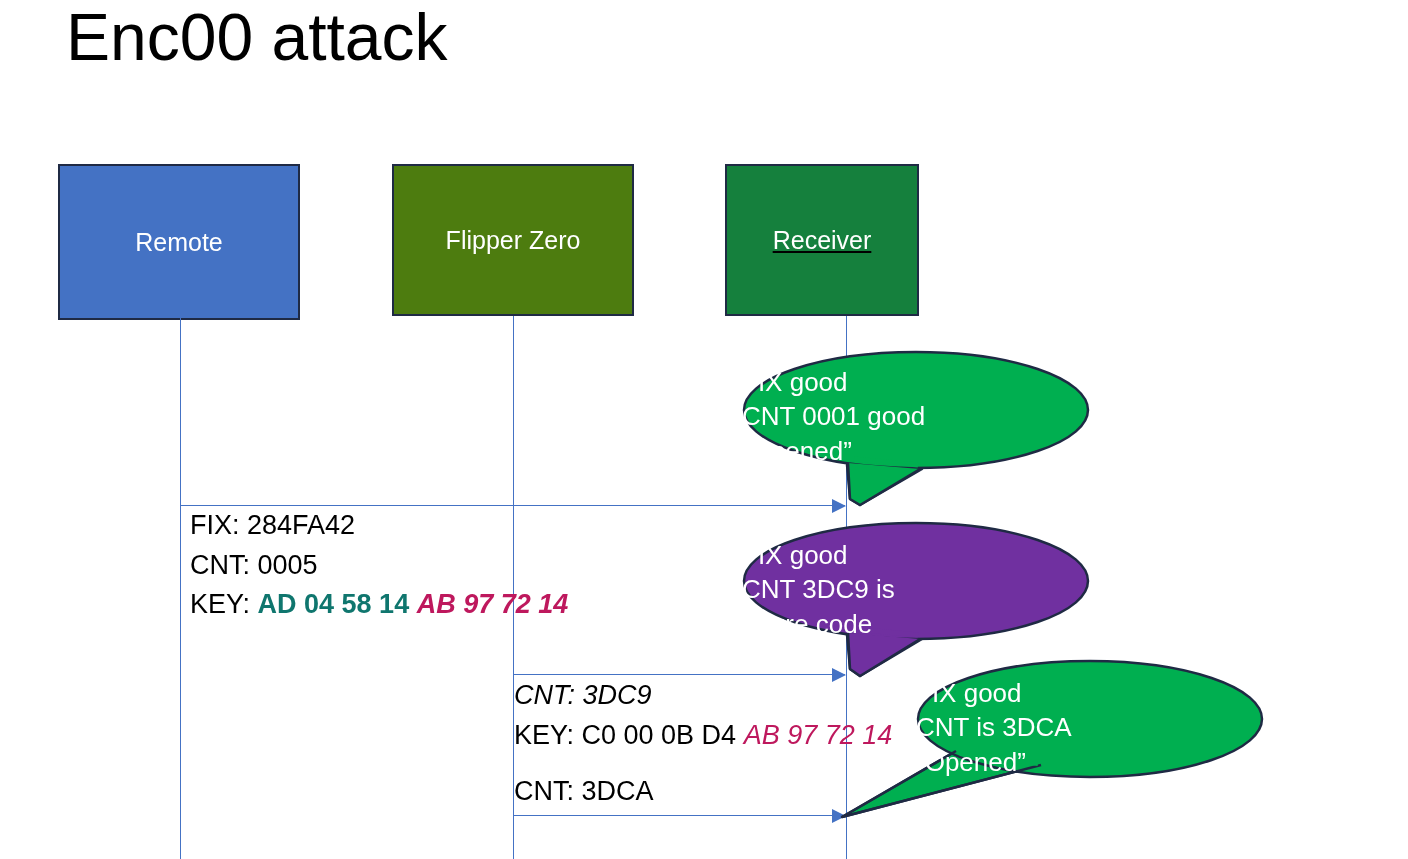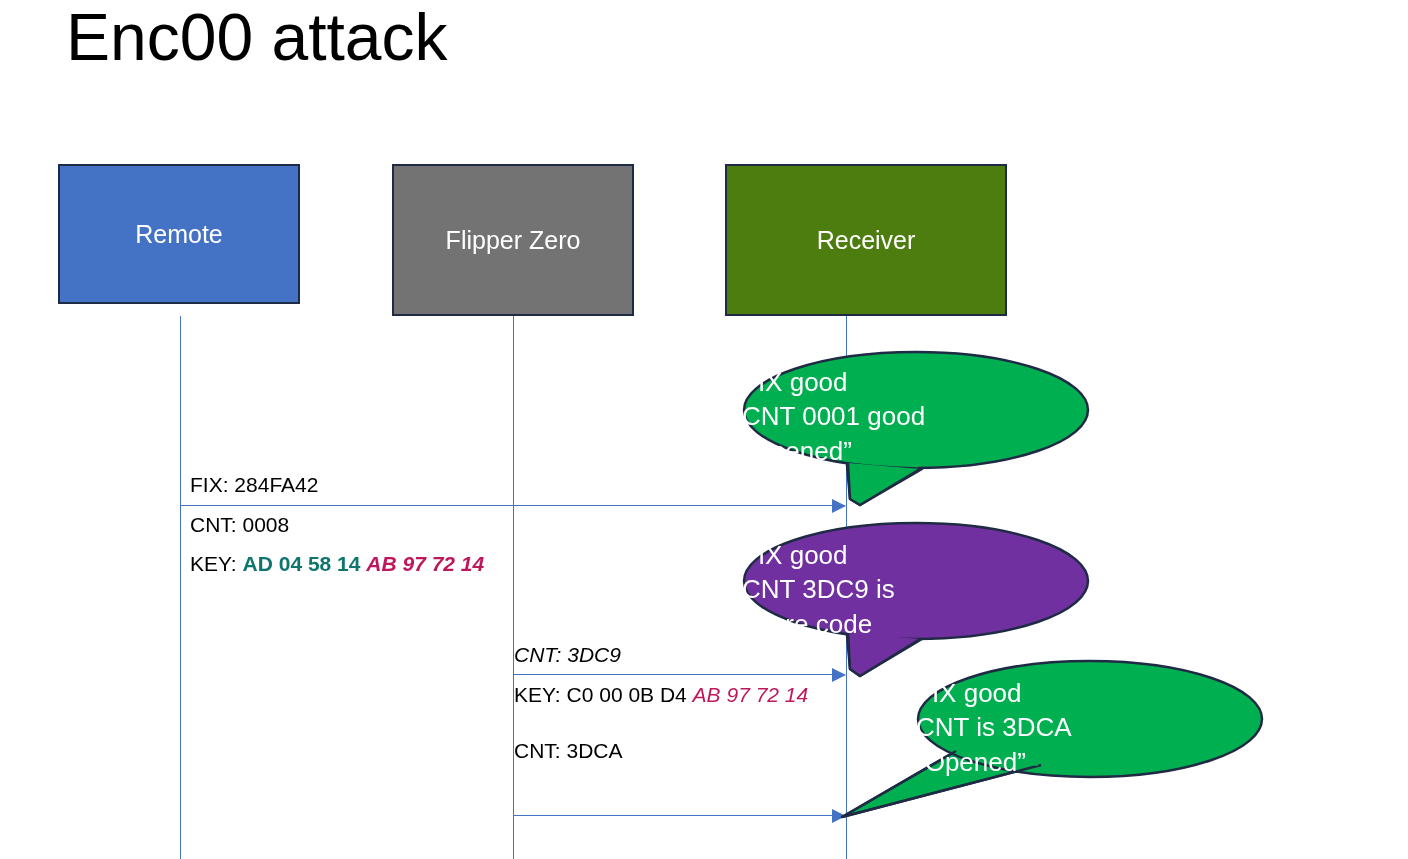--- a/index.html
+++ b/index.html
@@ -39,23 +39,23 @@
     display: flex;
     align-items: center;
     justify-content: center;
   }
   .actor-label {
     color: #ffffff;
     font-size: 25px;
     font-weight: 400;
     white-space: nowrap;
   }
-  #actor-remote   { left: 58px;  top: 164px; width: 242px; height: 140px; background: #4472C4; }
-  #actor-flipper  { left: 392px; top: 164px; width: 242px; height: 152px; background: #737373; }
-  #actor-receiver { left: 725px; top: 164px; width: 282px; height: 152px; background: #4d7c0f; }
+  #actor-remote   { left: 58px;  top: 164px; width: 242px; height: 156px; background: #4472C4; }
+  #actor-flipper  { left: 392px; top: 164px; width: 242px; height: 152px; background: #4d7c0f; }
+  #actor-receiver { left: 725px; top: 164px; width: 194px; height: 152px; background: #15803d; text-decoration: underline; }
 
   
   .lifeline {
     position: absolute;
     width: 0;
     border-left: 1.6px solid #4472C4;
   }
   #lifeline-remote   { left: 180px; top: 316px; height: 543px; }
   #lifeline-flipper  { left: 513px; top: 316px; height: 543px; }
   #lifeline-receiver { left: 846px; top: 316px; height: 543px; }
@@ -76,24 +76,25 @@
     border-bottom: 7px solid transparent;
     border-left: 14px solid #4472C4;
   }
   #arrow-1 { left: 181px; top: 505px; width: 664px; }
   #arrow-2 { left: 514px; top: 674px; width: 331px; }
   #arrow-3 { left: 514px; top: 815px; width: 331px; }
 
   
   .msg-text {
     position: absolute;
-    font-size: 21px;
+    font-size: 27px;
     color: #000000;
     white-space: nowrap;
     line-height: 1.45;
+    margin-top: 36px;
   }
   .red   { color: #0f766e; }
   .green { color: #be185d; font-style: italic; }
   .bold  { font-weight: bold; }
 
   #msg1-fix { left: 190px; top: 470px; }
   #msg1-cnt { left: 190px; top: 510px; }
   #msg1-key { left: 190px; top: 549px; }
   #msg2-cnt { left: 514px; top: 640px; font-style: italic; }
   #msg2-key { left: 514px; top: 680px; }
@@ -145,21 +146,21 @@
 
   <div class="lifeline" id="lifeline-remote"></div>
   <div class="lifeline" id="lifeline-flipper"></div>
   <div class="lifeline" id="lifeline-receiver"></div>
 
   <div class="msg-arrow" id="arrow-1"></div>
   <div class="msg-arrow" id="arrow-2"></div>
   <div class="msg-arrow" id="arrow-3"></div>
 
   <div class="msg-text" id="msg1-fix">FIX: 284FA42</div>
-  <div class="msg-text" id="msg1-cnt">CNT: 0008</div>
+  <div class="msg-text" id="msg1-cnt">CNT: 0005</div>
   <div class="msg-text" id="msg1-key">
     <span>KEY: </span><span class="red bold">AD 04 58 14</span><span>&nbsp;</span><span class="green bold">AB 97 72 14</span>
   </div>
 
   <div class="msg-text" id="msg2-cnt">CNT: 3DC9</div>
   <div class="msg-text" id="msg2-key">
     <span>KEY: C0 00 0B D4 </span><span class="green">AB 97 72 14</span>
   </div>
 
   <div class="msg-text" id="msg3-cnt">CNT: 3DCA</div>

